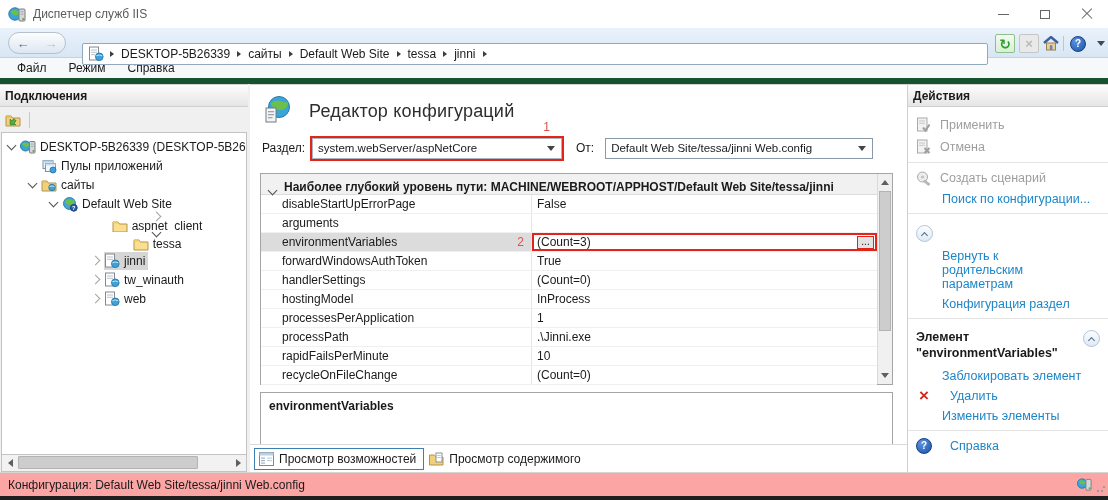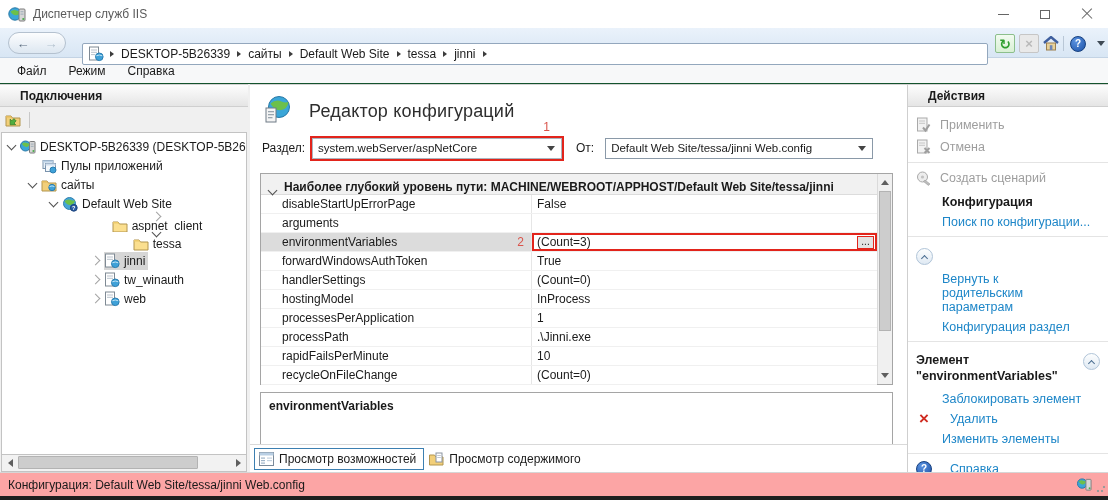--- a/index.html
+++ b/index.html
@@ -29,27 +29,27 @@
   .tb-ico { position:absolute; top:6px; width:20px; height:19px; display:flex; align-items:center; justify-content:center; }
   .ico-refresh { left:995px; color:#2e9e2e; font-weight:bold; font-size:14px; background:linear-gradient(#f2fbf0,#d8f0d4); border:1px solid #8cbf8c; border-radius:2px; }
   .ico-stop { left:1019px; color:#b9b9b9; font-weight:bold; font-size:13px; background:#e9e9e9; border:1px solid #c6c6c6; border-radius:2px; }
   .ico-home { left:1041px; }
   .tb-vline { position:absolute; left:1063px; top:8px; width:1px; height:15px; background:#b9c7d6; }
   .ico-help { left:1068px; }
   .help-circ { width:16px; height:16px; border-radius:50%; background:radial-gradient(circle at 35% 30%, #5b93e0, #1d52a8); border:1px solid #16407f; color:#fff; font-weight:bold; font-size:10px; display:flex; align-items:center; justify-content:center; }
   .ico-caret { left:1091px; } .caret-down { width:0;height:0;border-left:4px solid transparent;border-right:4px solid transparent;border-top:5px solid #3f4a55; }
 
   
-  .menubar { height:26px; background:#f7f8f9; border-bottom:1px solid #14532d; display:flex; align-items:center; padding-left:6px; }
+  .menubar { height:26px; background:#f7f8f9; border-bottom:6px solid #14532d; display:flex; align-items:center; padding-left:6px; }
   .menu-item { padding:4px 11px; }
 
   
   .content { display:flex; height:388px; background:#f0f0f0; }
 
-  .panel-h { height:23px; line-height:22px; font-weight:bold; padding-left:20px; background:linear-gradient(#fdfdfd,#e5e5e5); border-top:1px solid #d3d3d3; border-bottom:1px solid #cfcfcf; }
+  .panel-h { height:23px; line-height:22px; font-weight:bold; padding-left:5px; background:linear-gradient(#fdfdfd,#e5e5e5); border-top:1px solid #d3d3d3; border-bottom:1px solid #cfcfcf; }
 
   
   .left { width:248px; display:flex; flex-direction:column; background:#f0f0f0; }
   .lp-toolbar { height:25px; display:flex; align-items:center; padding-left:5px; }
   .lp-vline { width:1px; height:16px; background:#c8c8c8; margin-left:8px; }
   .tree { flex:1; background:#fff; border:1px solid #c3c3c3; margin:0 1px; overflow:hidden; padding-top:4px; }
   .trow { height:19px; display:flex; align-items:center; white-space:nowrap; }
   .trow .chev { margin-right:5px; flex:none; }
   .ticon { width:16px; height:16px; flex:none; margin-right:4px; position:relative; }
   .tlabel-wrap { display:flex; align-items:center; padding:1px 3px 1px 0; overflow:hidden; }
@@ -546,21 +546,20 @@
         <div class="act disabled">
           <span class="aicon">
             <svg width="16" height="16" viewBox="0 0 16 16">
               <circle cx="6.5" cy="7" r="5" fill="#ededed" stroke="#a9a9a9"></circle>
               <circle cx="6.5" cy="7" r="1.6" fill="#c2c2c2"></circle>
               <path d="M9 10 l5 4 -1.6 1.4 -5 -4z" fill="#bdbdbd" stroke="#9e9e9e" stroke-width="0.6"></path>
             </svg>
           </span>
           <span>Создать сценарий</span>
         </div>
-        <div class="grp-title">Конфигурация</div>
         <a class="alink">Поиск по конфигурации...</a>
         <hr class="asep">
         <div class="sec-h">
           <span class="collapse-circ">
               <span class="chev up"></span>
             </span>
         </div>
         <a class="alink wrap">Вернуть к родительским параметрам</a>
         <a class="alink">Конфигурация раздел</a>
         <hr class="asep">

